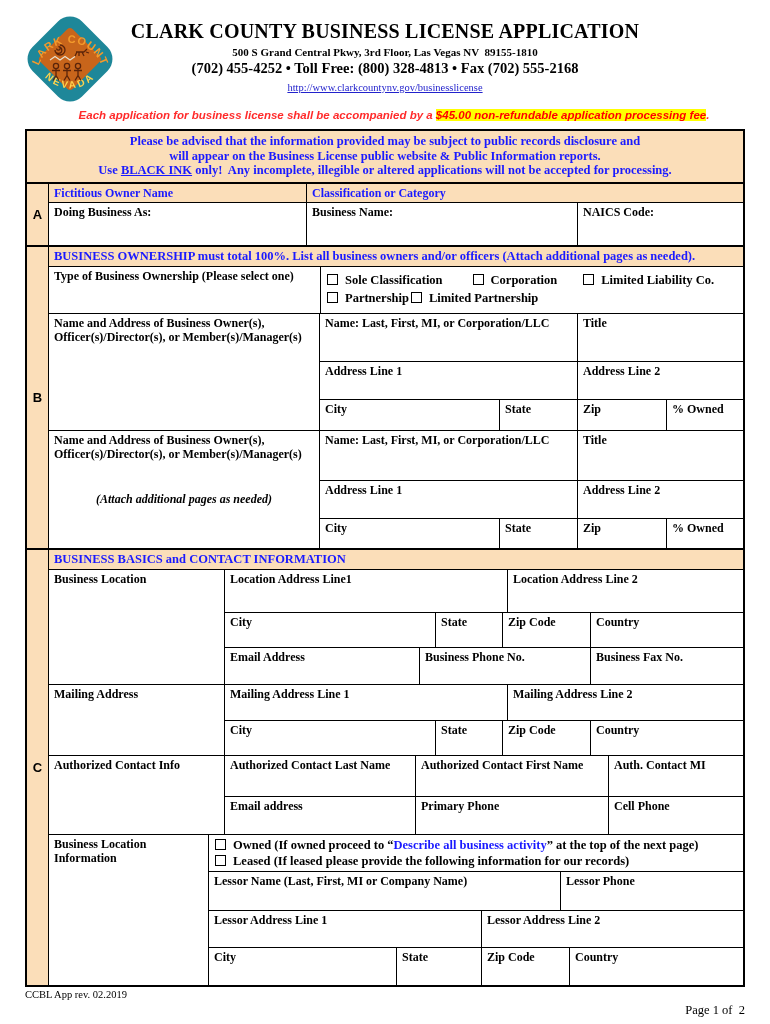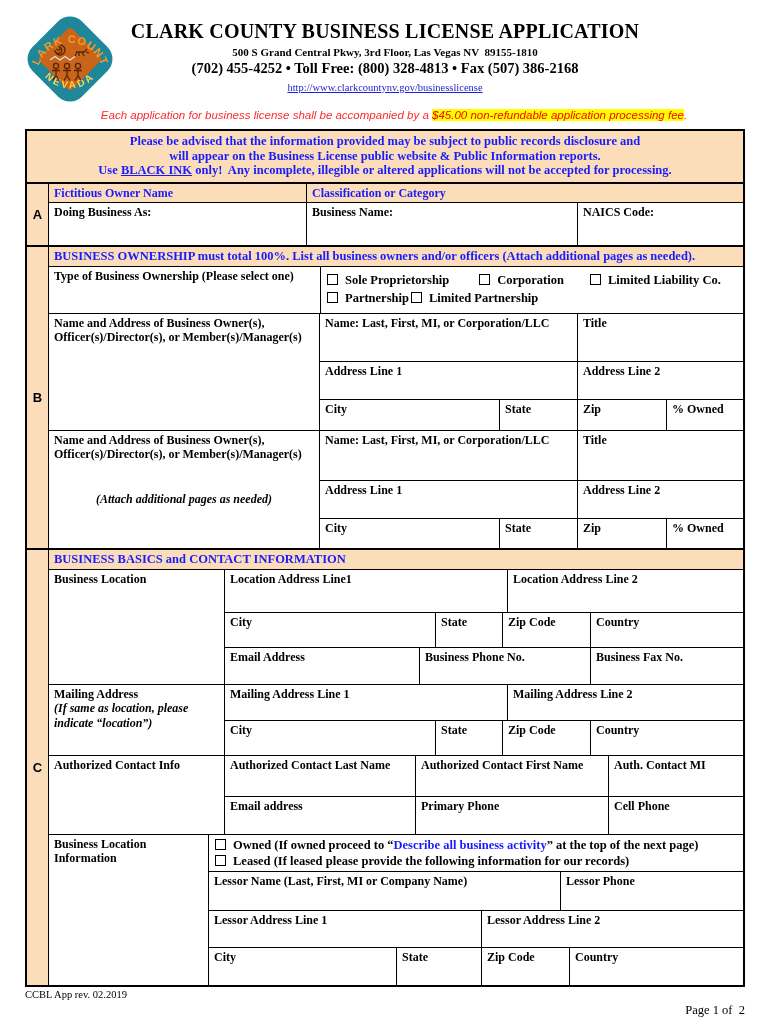--- a/index.html
+++ b/index.html
@@ -21,21 +21,21 @@
   .logo{position:absolute;left:20px;top:8px;width:100px;height:106px;}
   .hd-title{font-size:20px;font-weight:bold;letter-spacing:.2px;}
   .hd-addr{font-size:11px;font-weight:bold;margin-top:3px;}
   .hd-phone{font-size:14.5px;font-weight:bold;margin-top:2px;}
   .hd-url{display:inline-block;font-size:10.5px;color:#2222cc;text-decoration:underline;margin-top:4px;}
 
   
   .fee{
     margin-top:14px;text-align:center;
     font-family:"Liberation Sans", sans-serif;
-    font-style:italic;font-size:11.5px;color:var(--red);font-weight:normal;padding-left:18px;
+    font-style:italic;font-size:11.5px;color:var(--red);font-weight:bold;padding-left:18px;
   }
   .fee .hl{background:#ffff00;color:#ff0000;}
 
   
   .tbl{margin:8px 25px 0 25px;width:720px;border:2px solid var(--ink);}
   .advisory{
     background:var(--peach);color:var(--blue);font-weight:bold;
     font-size:12.5px;text-align:center;padding:3px 2px 4px 2px;line-height:14.5px;
   }
   .advisory .ul{text-decoration:underline;}
@@ -102,21 +102,21 @@
       <circle cx="36" cy="58" r="2.6"></circle>
         <path d="M36 60.5 l0 7 m-4 -5 l8 0 m-4 5 l-3 5 m3 -5 l3 5"></path>
       <circle cx="47" cy="58" r="2.6"></circle>
         <path d="M47 60.5 l0 7 m-4 -5 l8 0 m-4 5 l-3 5 m3 -5 l3 5"></path>
       <circle cx="58" cy="58" r="2.6"></circle>
         <path d="M58 60.5 l0 7 m-4 -5 l8 0 m-4 5 l-3 5 m3 -5 l3 5"></path>
     </g>
   </svg>
   <div class="hd-title" data-bind="header.title">CLARK COUNTY BUSINESS LICENSE APPLICATION</div>
   <div class="hd-addr" data-bind="header.address">500 S Grand Central Pkwy, 3rd Floor, Las Vegas NV  89155-1810</div>
-  <div class="hd-phone" data-bind="header.phone">(702) 455-4252 • Toll Free: (800) 328-4813 • Fax (507) 386-2168</div>
+  <div class="hd-phone" data-bind="header.phone">(702) 455-4252 • Toll Free: (800) 328-4813 • Fax (702) 555-2168</div>
   <div><a class="hd-url" href="#" data-bind="header.url">http://www.clarkcountynv.gov/businesslicense</a></div>
 </div>
 
 <div class="fee">
   <span data-bind="fee_notice.prefix">Each application for business license shall be accompanied by a </span><span class="hl" data-bind="fee_notice.highlight">$45.00 non-refundable application processing fee</span><span data-bind="fee_notice.suffix">.</span>
 </div>
 
 <div class="tbl">
 
   <div class="advisory">
@@ -144,21 +144,21 @@
     <div class="slabel" data-bind="section_b.label">B</div>
     <div class="scontent">
       <div class="hdr" data-bind="section_b.header">BUSINESS OWNERSHIP must total 100%. List all business owners and/or officers (Attach additional pages as needed).</div>
 
       <div class="r" style="min-height:47px">
         <div class="c" style="width:271px" data-bind="section_b.ownership_label">Type of Business Ownership (Please select one)</div>
         <div class="c fx cbgroup">
           <div class="own-row1">
             <span class="cbitem" style="margin-right:30px">
                 <span class="cb"></span>
-                <span data-bind="section_b.checkboxes_row1.0">Sole Proprietorship</span>
+                <span data-bind="section_b.checkboxes_row1.0">Sole Classification</span>
               </span>
             <span class="cbitem" style="margin-right:26px">
                 <span class="cb"></span>
                 <span data-bind="section_b.checkboxes_row1.1">Corporation</span>
               </span>
             <span class="cbitem">
                 <span class="cb"></span>
                 <span data-bind="section_b.checkboxes_row1.2">Limited Liability Co.</span>
               </span>
           </div>
@@ -242,21 +242,20 @@
             <div class="c" style="width:194px"><span data-bind="section_c.email_address">Email Address</span></div>
             <div class="c" style="width:171px"><span data-bind="section_c.business_phone">Business Phone No.</span></div>
             <div class="c fx"><span data-bind="section_c.business_fax">Business Fax No.</span></div>
           </div>
         </div>
       </div>
 
       <div class="blk">
         <div class="blk-l" style="width:176px">
           <div data-bind="section_c.mailing_bold">Mailing Address</div>
-          <div class="it" data-bind="section_c.mailing_italic">(If same as location, please indicate “location”)</div>
         </div>
         <div class="blk-r">
           <div class="r" style="min-height:35px">
             <div class="c" style="width:282px"><span data-bind="section_c.mail_addr1">Mailing Address Line 1</span></div>
             <div class="c fx"><span data-bind="section_c.mail_addr2">Mailing Address Line 2</span></div>
           </div>
           <div class="r" style="min-height:35px">
             <div class="c" style="width:210px"><span data-bind="section_c.city">City</span></div>
             <div class="c" style="width:67px"><span data-bind="section_c.state">State</span></div>
             <div class="c" style="width:88px"><span data-bind="section_c.zip_code">Zip Code</span></div>

